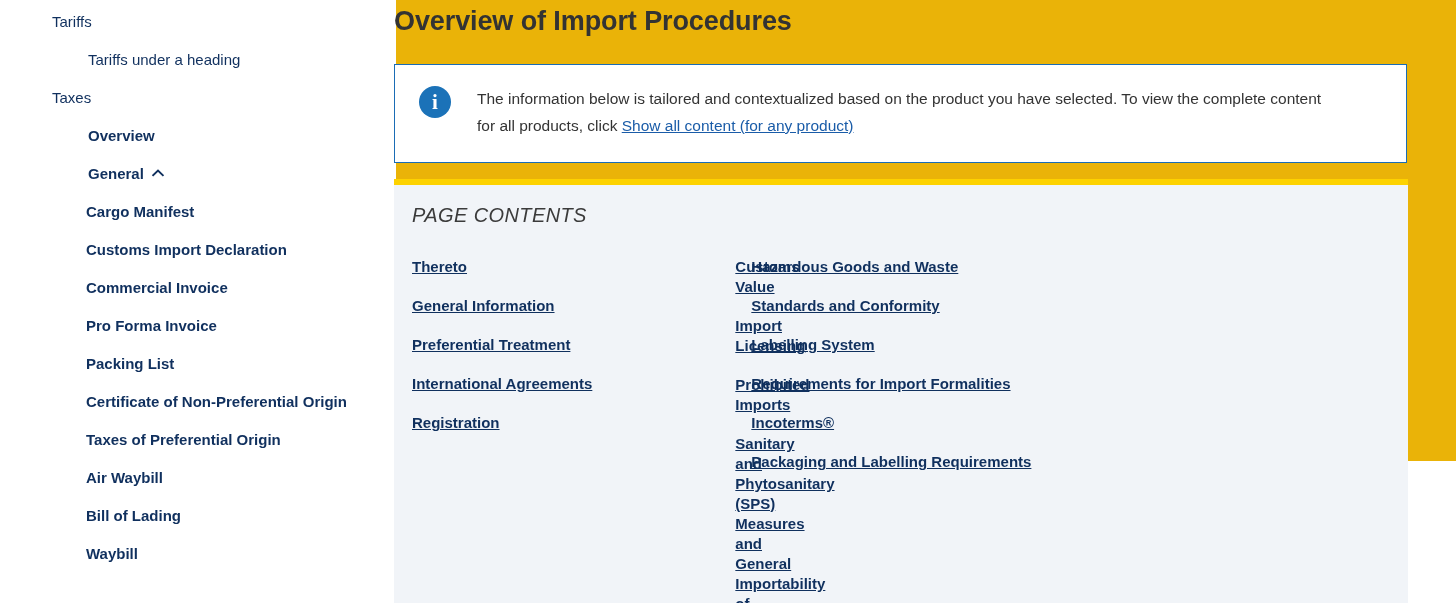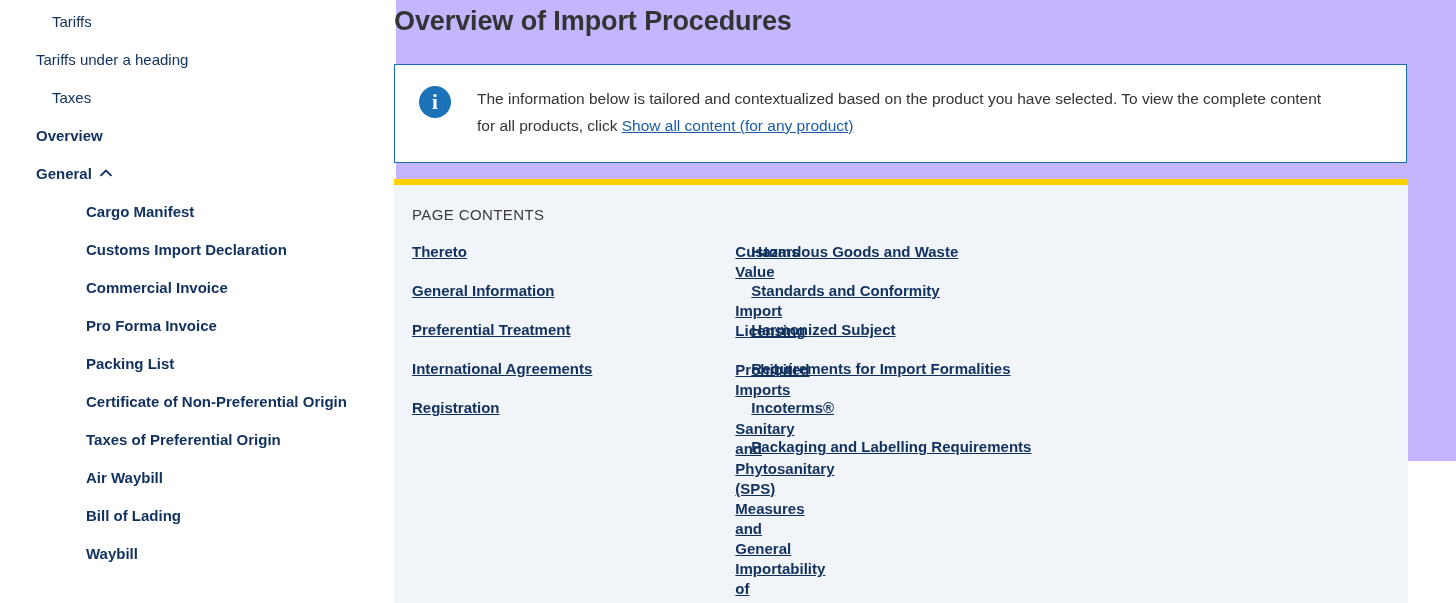--- a/index.html
+++ b/index.html
@@ -9,21 +9,21 @@
     height: 603px;
     background: #ffffff;
     font-family: "Liberation Sans", sans-serif;
     overflow: hidden;
   }
 
   #app {
     position: relative;
     width: 1456px;
     height: 461px;
-    background: #c4b5fd;
+    background: #eab308;
   }
 
   
   #sidebar {
     position: absolute;
     left: 0;
     top: 0;
     width: 396px;
     height: 603px;
     background: #ffffff;
@@ -38,21 +38,21 @@
     font-size: 15px;
     line-height: 19px;
     height: 38px;
     white-space: nowrap;
     cursor: pointer;
   }
   .nav-item .nav-label { color: inherit; }
 
   
   .lvl-0 { padding-left: 52px; }
-  .lvl-1 { padding-left: 36px; }
+  .lvl-1 { padding-left: 88px; }
   .lvl-2 { padding-left: 86px; font-weight: bold; }
 
   .nav-item.bold { font-weight: bold; }
 
   .chev {
     display: inline-block;
     width: 14px;
     height: 14px;
     position: relative;
     flex: 0 0 auto;
@@ -127,26 +127,27 @@
     left: 6px;
     top: 179px;
     width: 1014px;
     background: #f1f4f8;
     border-top: 6px solid #fdd200;
     border-bottom: 3px solid #10223f;
     padding: 20px 10px 26px 10px;
   }
 
   #pc-label {
-    font-size: 15px;
+    font-size: 20px;
     line-height: 20px;
     color: #3b3b3b;
     letter-spacing: 0.4px;
     padding-left: 8px;
-    margin-bottom: 17px;
+    margin-bottom: 32px;
+    font-style: italic;
   }
 
   #pc-columns {
     display: flex;
     align-items: flex-start;
   }
   .pc-col { width: 33.333%; padding-right: 16px; }
   .pc-col.c1 { padding-left: 8px; }
   .pc-col.c2 { padding-left: 351px; margin-left: -351px; }
 
@@ -244,21 +245,21 @@
         <div class="pc-col c2">
             <a class="pc-link" href="#">Customs Value</a>
             <a class="pc-link" href="#">Import Licensing</a>
             <a class="pc-link" href="#">Prohibited Imports</a>
             <a class="pc-link" href="#">Sanitary and Phytosanitary (SPS) Measures and General Importability of Goods Subject Thereto</a>
             <a class="pc-link" href="#">Genetically Modified Organisms (GMOs)</a>
           </div>
         <div class="pc-col c3">
             <a class="pc-link" href="#">Hazardous Goods and Waste</a>
             <a class="pc-link" href="#">Standards and Conformity</a>
-            <a class="pc-link" href="#">Harmonized Subject</a>
+            <a class="pc-link" href="#">Labelling System</a>
             <a class="pc-link" href="#">Requirements for Import Formalities</a>
             <a class="pc-link" href="#">Incoterms®</a>
             <a class="pc-link" href="#">Packaging and Labelling Requirements</a>
           </div>
       </div>
     </section>
 
   </main>
 </div>
 

